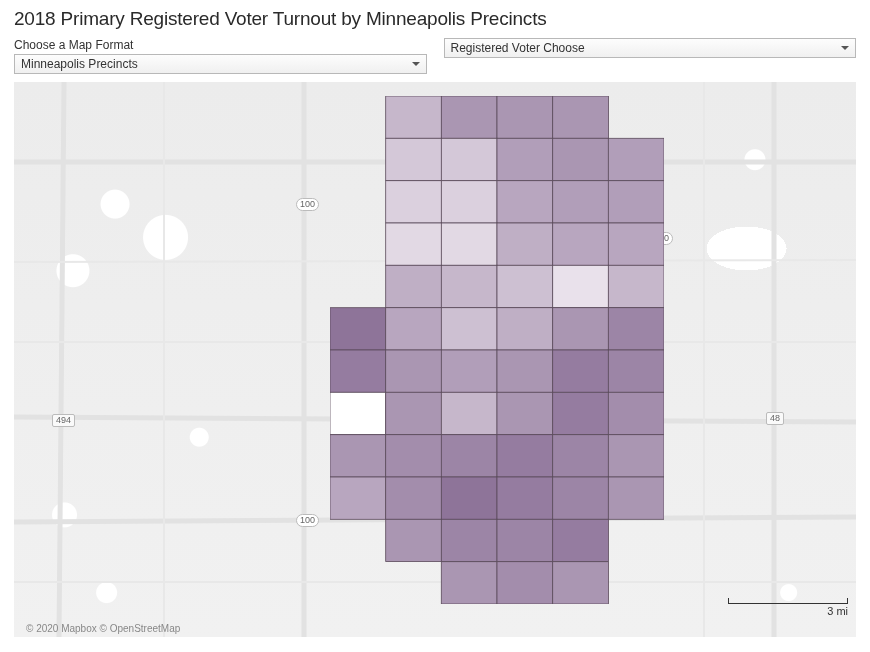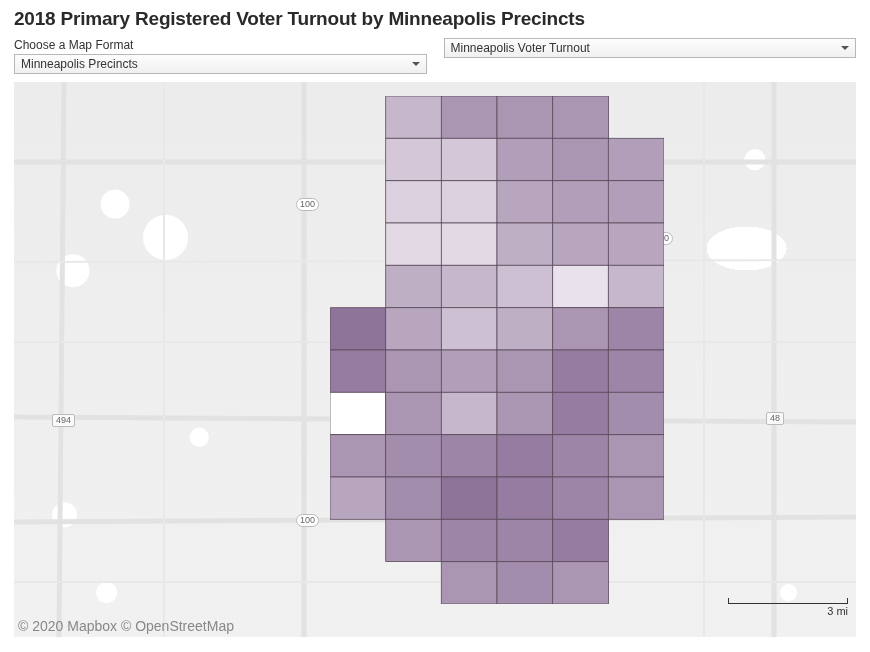--- a/index.html
+++ b/index.html
@@ -9,21 +9,21 @@
       height: 652px;
       background: #fff;
       overflow: hidden;
       position: relative;
     }
     .header {
       padding: 8px 14px 6px;
     }
     .title {
       font-size: 19px;
-      font-weight: 700;
+      font-weight: 400;
       color: #2a2a2a;
       letter-spacing: -0.2px;
     }
     .controls {
       display: flex;
       gap: 17px;
       padding: 2px 14px 8px;
     }
     .control-group {
       flex: 1;
@@ -124,44 +124,44 @@
       border-right: 1px solid #333;
       border-bottom: 1px solid #333;
     }
     .scale-text {
       font-size: 11px;
       color: #333;
       margin-top: 1px;
     }
     .attribution {
       position: absolute;
-      left: 4px;
+      left: 12px;
       bottom: 3px;
-      font-size: 14px;
+      font-size: 10px;
       color: #888;
     }
   </style>
 </head>
 <body>
 
 <div class="header">
   <h1 class="title">2018 Primary Registered Voter Turnout by Minneapolis Precincts</h1>
 </div>
 
 <div class="controls">
   <div class="control-group">
     <span class="control-label">Choose a Map Format</span>
     <div class="dropdown">
       <span>Minneapolis Precincts</span>
       <span class="dropdown-caret"></span>
     </div>
   </div>
   <div class="control-group">
     <div class="dropdown">
-      <span>Minneapolis Voter Turnout</span>
+      <span>Registered Voter Choose</span>
       <span class="dropdown-caret"></span>
     </div>
   </div>
 </div>
 
 <div class="map-area">
   <div class="basemap"></div>
 
   <svg class="roads" viewBox="0 0 842 555" preserveAspectRatio="none">
     <line x1="0" y1="80" x2="842" y2="80"></line>

